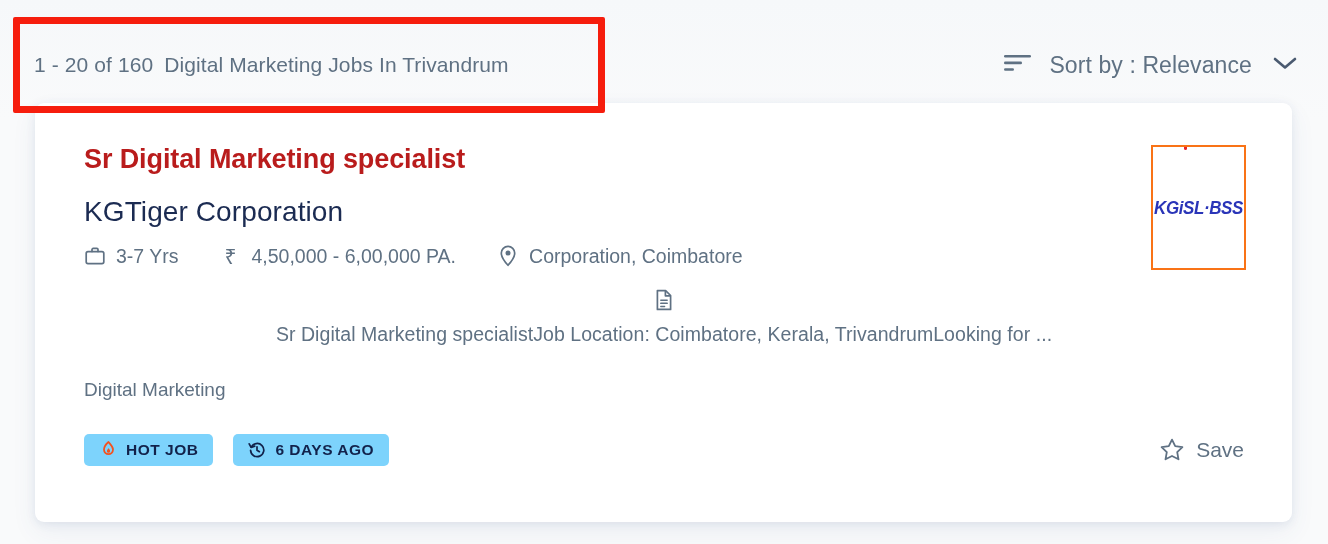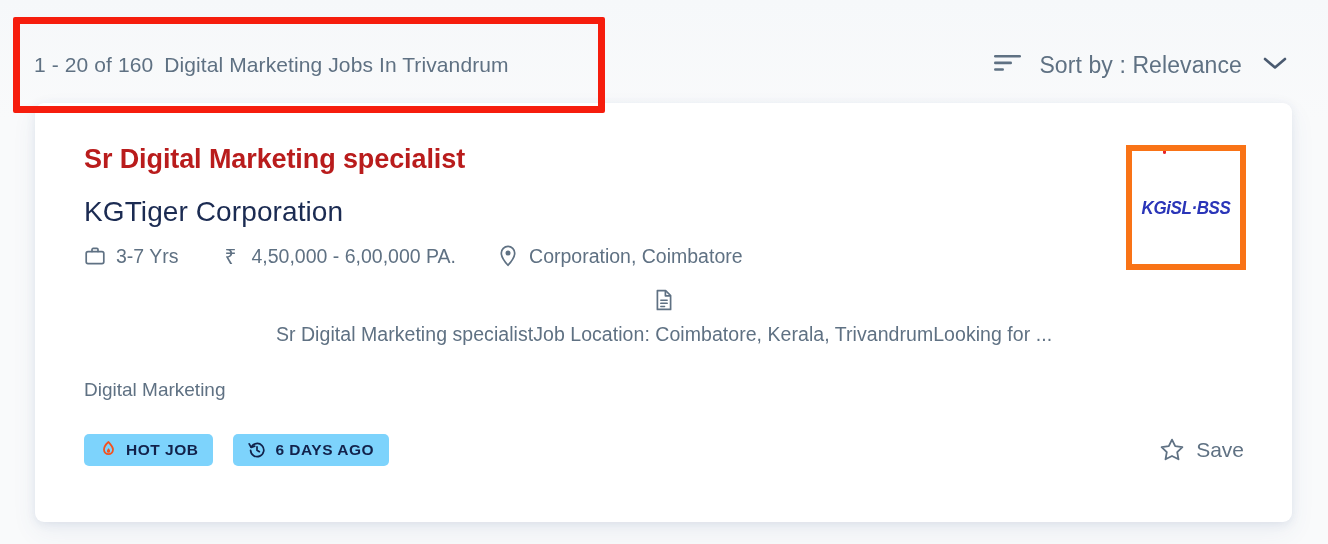--- a/index.html
+++ b/index.html
@@ -68,21 +68,21 @@
     border-radius: 2px;
     pointer-events: none;
     z-index: 40;
   }
 
   
   .sort-control {
     display: flex;
     align-items: center;
     gap: 16px;
-    padding-right: 40px;
+    padding-right: 30px;
     cursor: pointer;
     user-select: none;
   }
 
   .sort-icon { display: block; }
 
   .sort-label {
     font-size: 23px;
     color: #5f7183;
     letter-spacing: .1px;
@@ -230,23 +230,23 @@
   .save-label {
     font-size: 21px;
     color: #5f7183;
   }
 
   
   .company-logo {
     position: absolute;
     right: 46px;
     top: 42px;
-    width: 120px;
+    width: 95px;
     height: 125px;
-    border: 6px solid #f97316;
+    border: 2px solid #f97316;
     background: #ffffff;
     display: flex;
     align-items: center;
     justify-content: center;
     overflow: hidden;
   }
 
   .logo-mark {
     font-family: "Liberation Sans", sans-serif;
     font-size: 17px;

